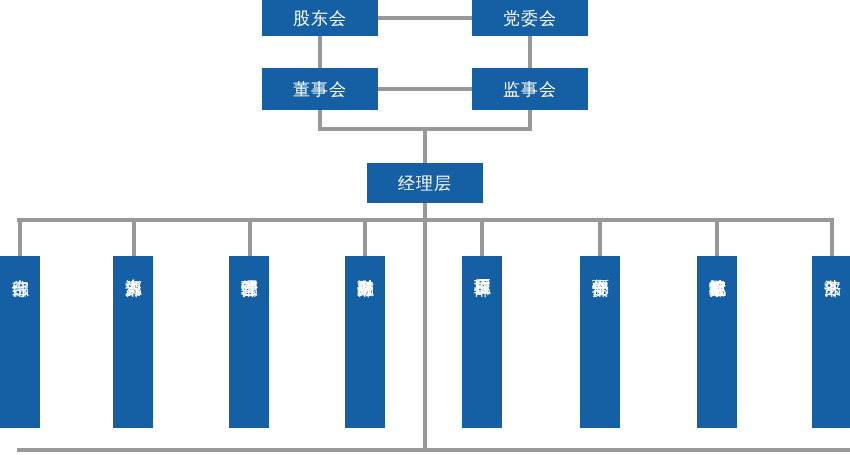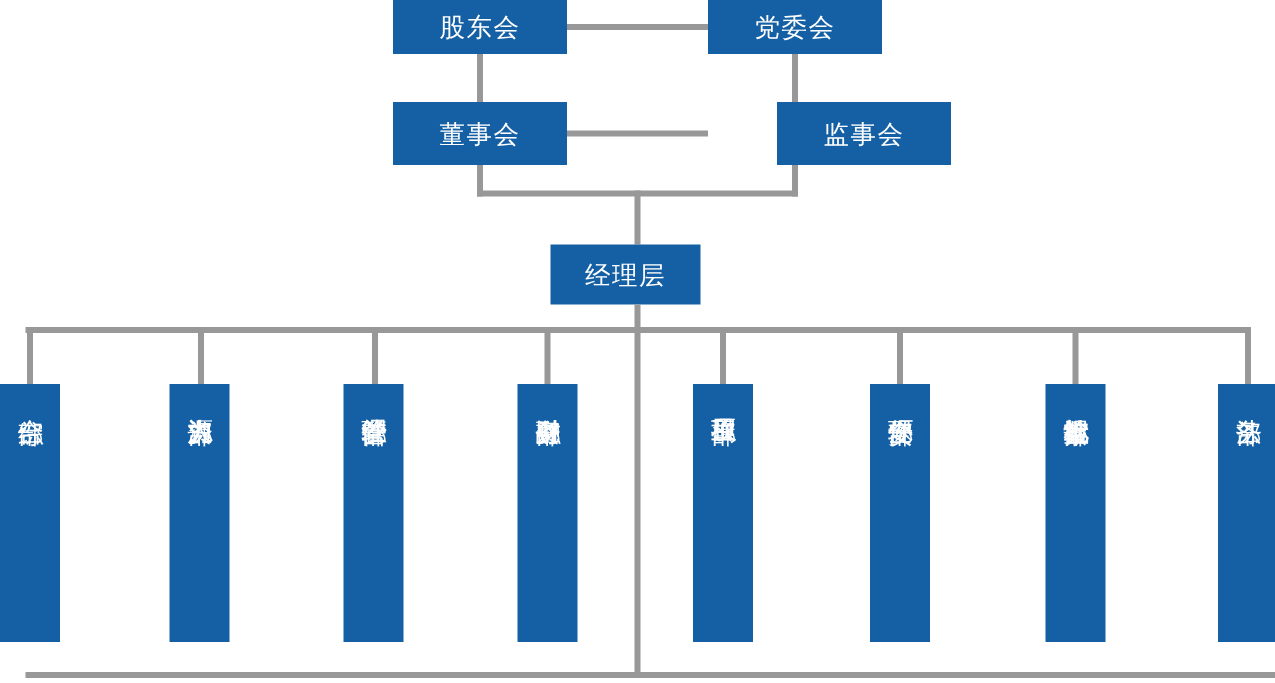--- a/index.html
+++ b/index.html
@@ -68,36 +68,36 @@
   <div class="box box-top" style="left:262px;top:0px;width:116px;">
     <span>股东会</span>
   </div>
 
   <div class="line hline" style="left:378px;top:16px;width:94px;"></div>
 
   <div class="box box-top" style="left:262px;top:68px;width:116px;height:42px;text-align:center;">
     <span>董事会</span>
   </div>
 
-  <div class="box box-top" style="left:472px;top:68px;width:116px;height:42px;margin-left:46px;">
+  <div class="box box-top" style="left:472px;top:68px;width:116px;height:42px;">
     <span>监事会</span>
   </div>
 
   <div class="line hline" style="left:378px;top:87px;width:94px;"></div>
 
   <div class="line vline" style="left:318px;top:36px;height:32px;"></div>
   <div class="line vline" style="left:528px;top:36px;height:32px;"></div>
 
   <div class="line vline" style="left:318px;top:110px;height:21px;"></div>
   <div class="line vline" style="left:528px;top:110px;height:21px;"></div>
   <div class="line hline" style="left:318px;top:127px;width:214px;"></div>
 
   <div class="line vline" style="left:423px;top:127px;height:36px;"></div>
 
-  <div class="box box-mgr" style="left:367px;top:163px;width:100px;height:40px;">
+  <div class="box box-mgr" style="left:367px;top:163px;width:116px;height:40px;">
     <span>经理层</span>
   </div>
 
   <div class="line vline" style="left:423px;top:203px;height:249px;"></div>
 
   <div class="line hline" style="left:17px;top:218px;width:815px;"></div>
 
   <div class="line vline" style="left:18px;top:218px;height:38px;"></div>
   <div class="line vline" style="left:132px;top:218px;height:38px;"></div>
   <div class="line vline" style="left:248px;top:218px;height:38px;"></div>

